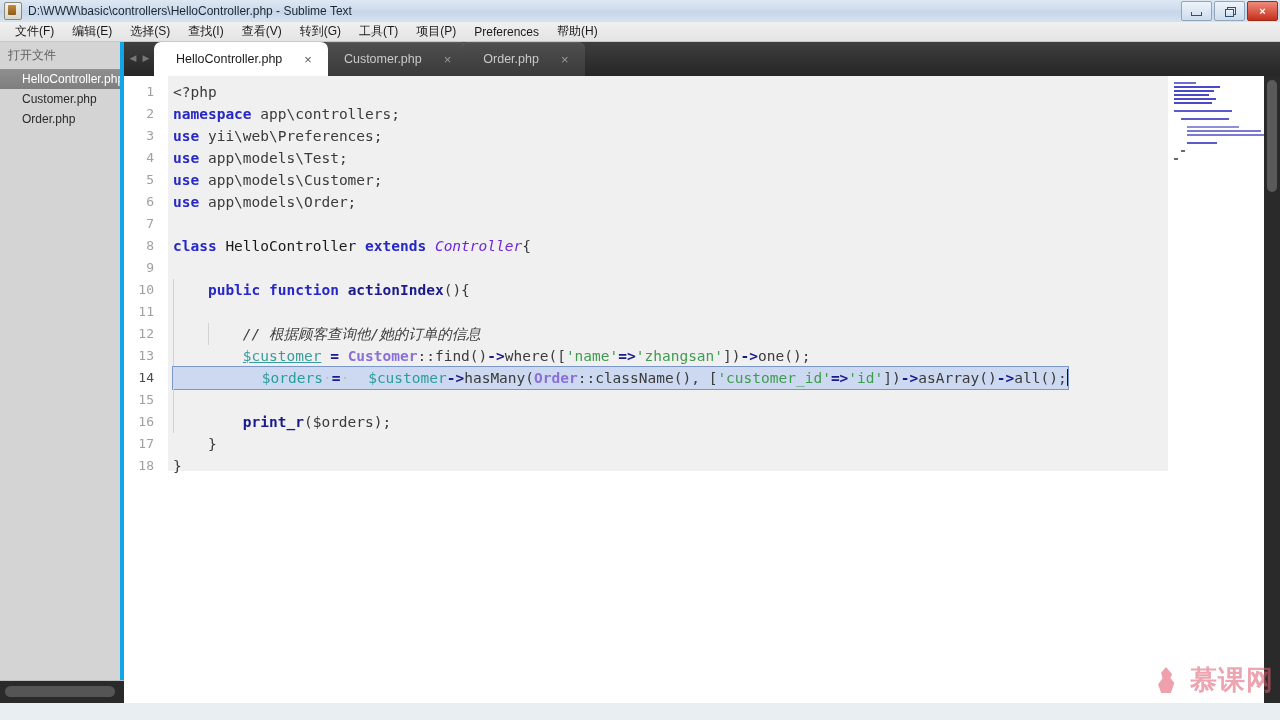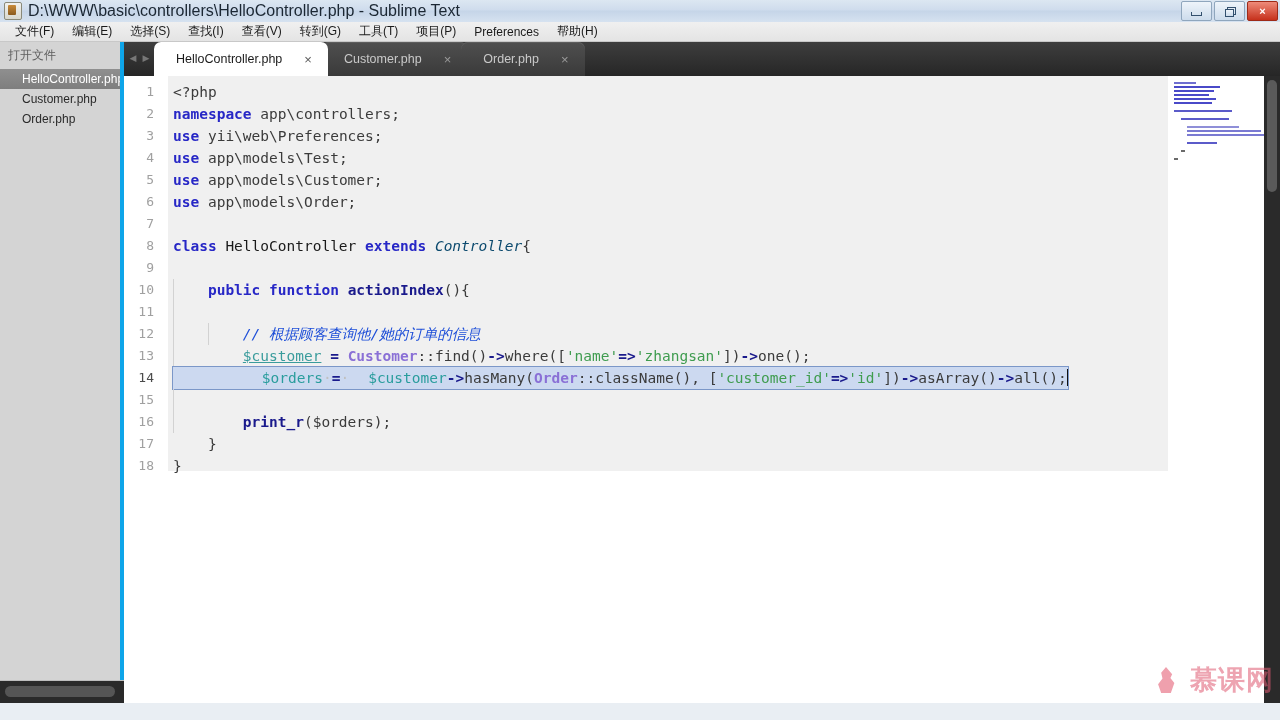--- a/index.html
+++ b/index.html
@@ -27,21 +27,21 @@
     background: linear-gradient(to bottom,#f2f2ee,#d8d8cf);
     border: 1px solid #8a8a7a; border-radius: 2px;
     position: relative; flex: 0 0 auto;
   }
   .tb-icon::after {
     content: ""; position: absolute; left: 3px; top: 2px; width: 8px; height: 10px;
     background: linear-gradient(to bottom,#c98b3a,#8a5a1d);
     border-radius: 1px;
   }
   .tb-title {
-    font-size: 16px; color: #1b2733; white-space: nowrap;
+    font-size: 12px; color: #1b2733; white-space: nowrap;
     font-family: "Liberation Sans", sans-serif;
   }
   .win-btns {
     position: absolute; right: 2px; top: 1px; display: flex; gap: 2px;
   }
   .win-btn {
     width: 29px; height: 18px;
     border: 1px solid #8fa6bd; border-radius: 2px;
     background: linear-gradient(to bottom,#eef4fa,#cddcec);
     display: flex; align-items: center; justify-content: center;
@@ -154,22 +154,22 @@
   .lc { position: absolute; left: 49px; top: 0; color: #3b3b3b; }
   .line.sel .lc {
     background: #ccd9f0;
     box-shadow: 0 0 0 1px #7b97c8;
   }
   .line.sel .ln { color: #4b4b4b; }
 
   
   .kw   { color: #2727c6; font-weight: bold; }
   .cls  { color: #1a1a1a; }
-  .ital { color: #0c4a6e; font-style: italic; }
-  .cmt  { color: #1d4ed8; font-style: italic; }
+  .ital { color: #6d28d9; font-style: italic; }
+  .cmt  { color: #404040; font-style: italic; }
   .var  { color: #2a9d9d; margin-left: 19px; }
   .var2 { color: #3a9c9c; text-decoration: underline; }
   .typ  { color: #8a70d6; font-weight: bold; }
   .str  { color: #3f9c4f; }
   .op   { color: #1a1a8c; font-weight: bold; }
   .fn   { color: #1a1a8c; font-weight: bold; }
   .pn   { color: #3b3b3b; }
   .dot  { color: #c0c0c0; }
 
   .indent-guide {

